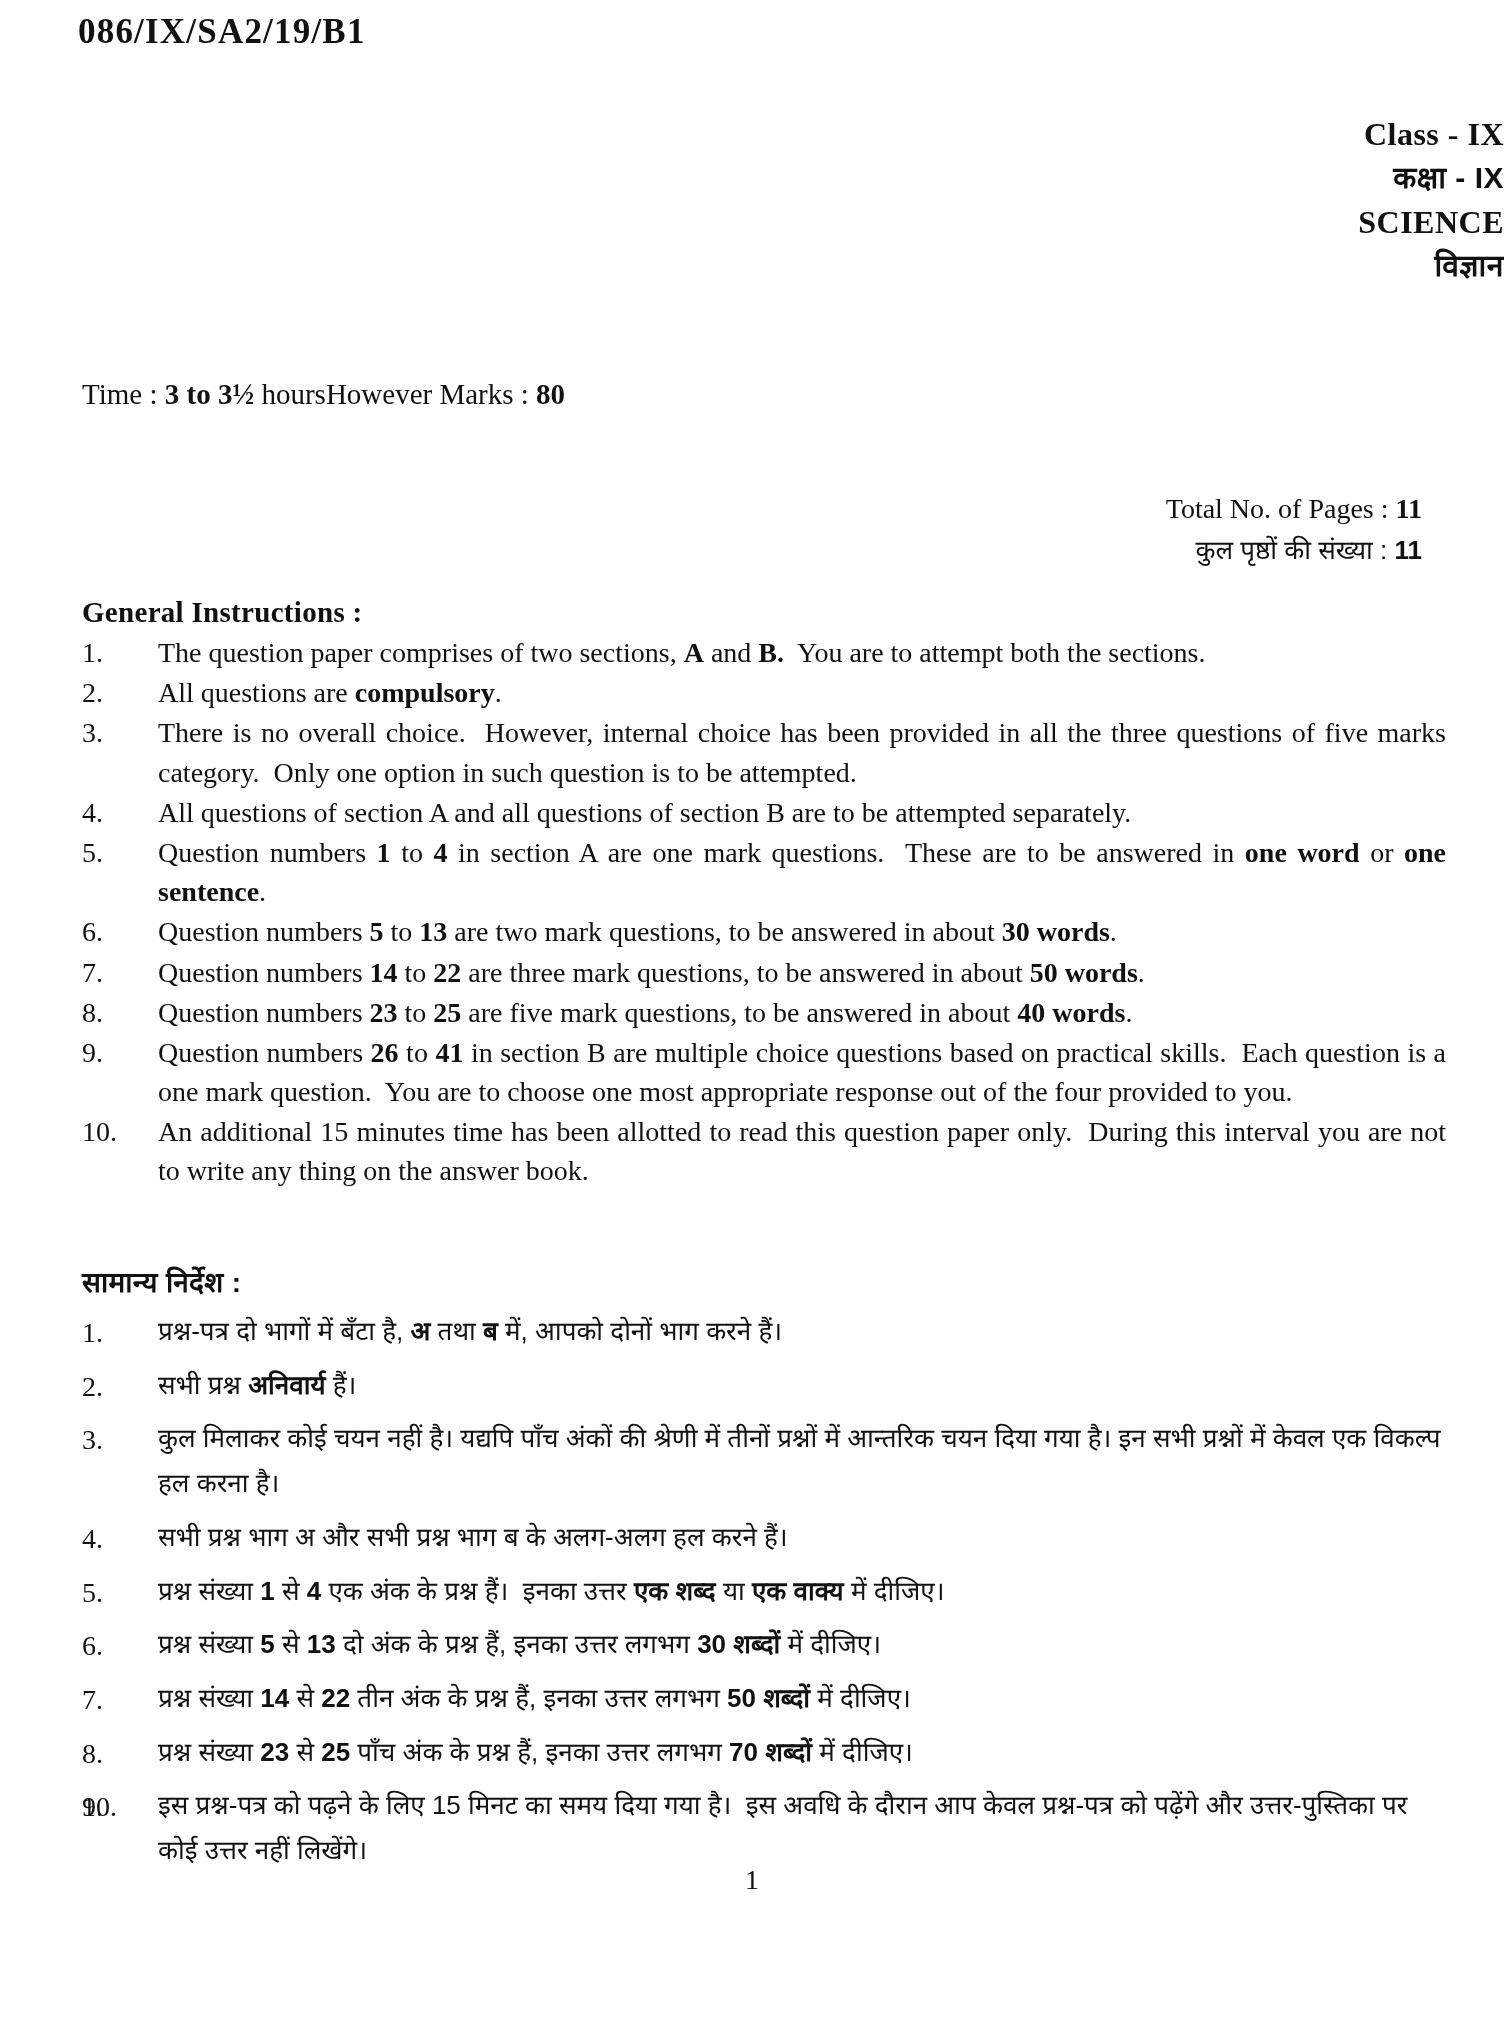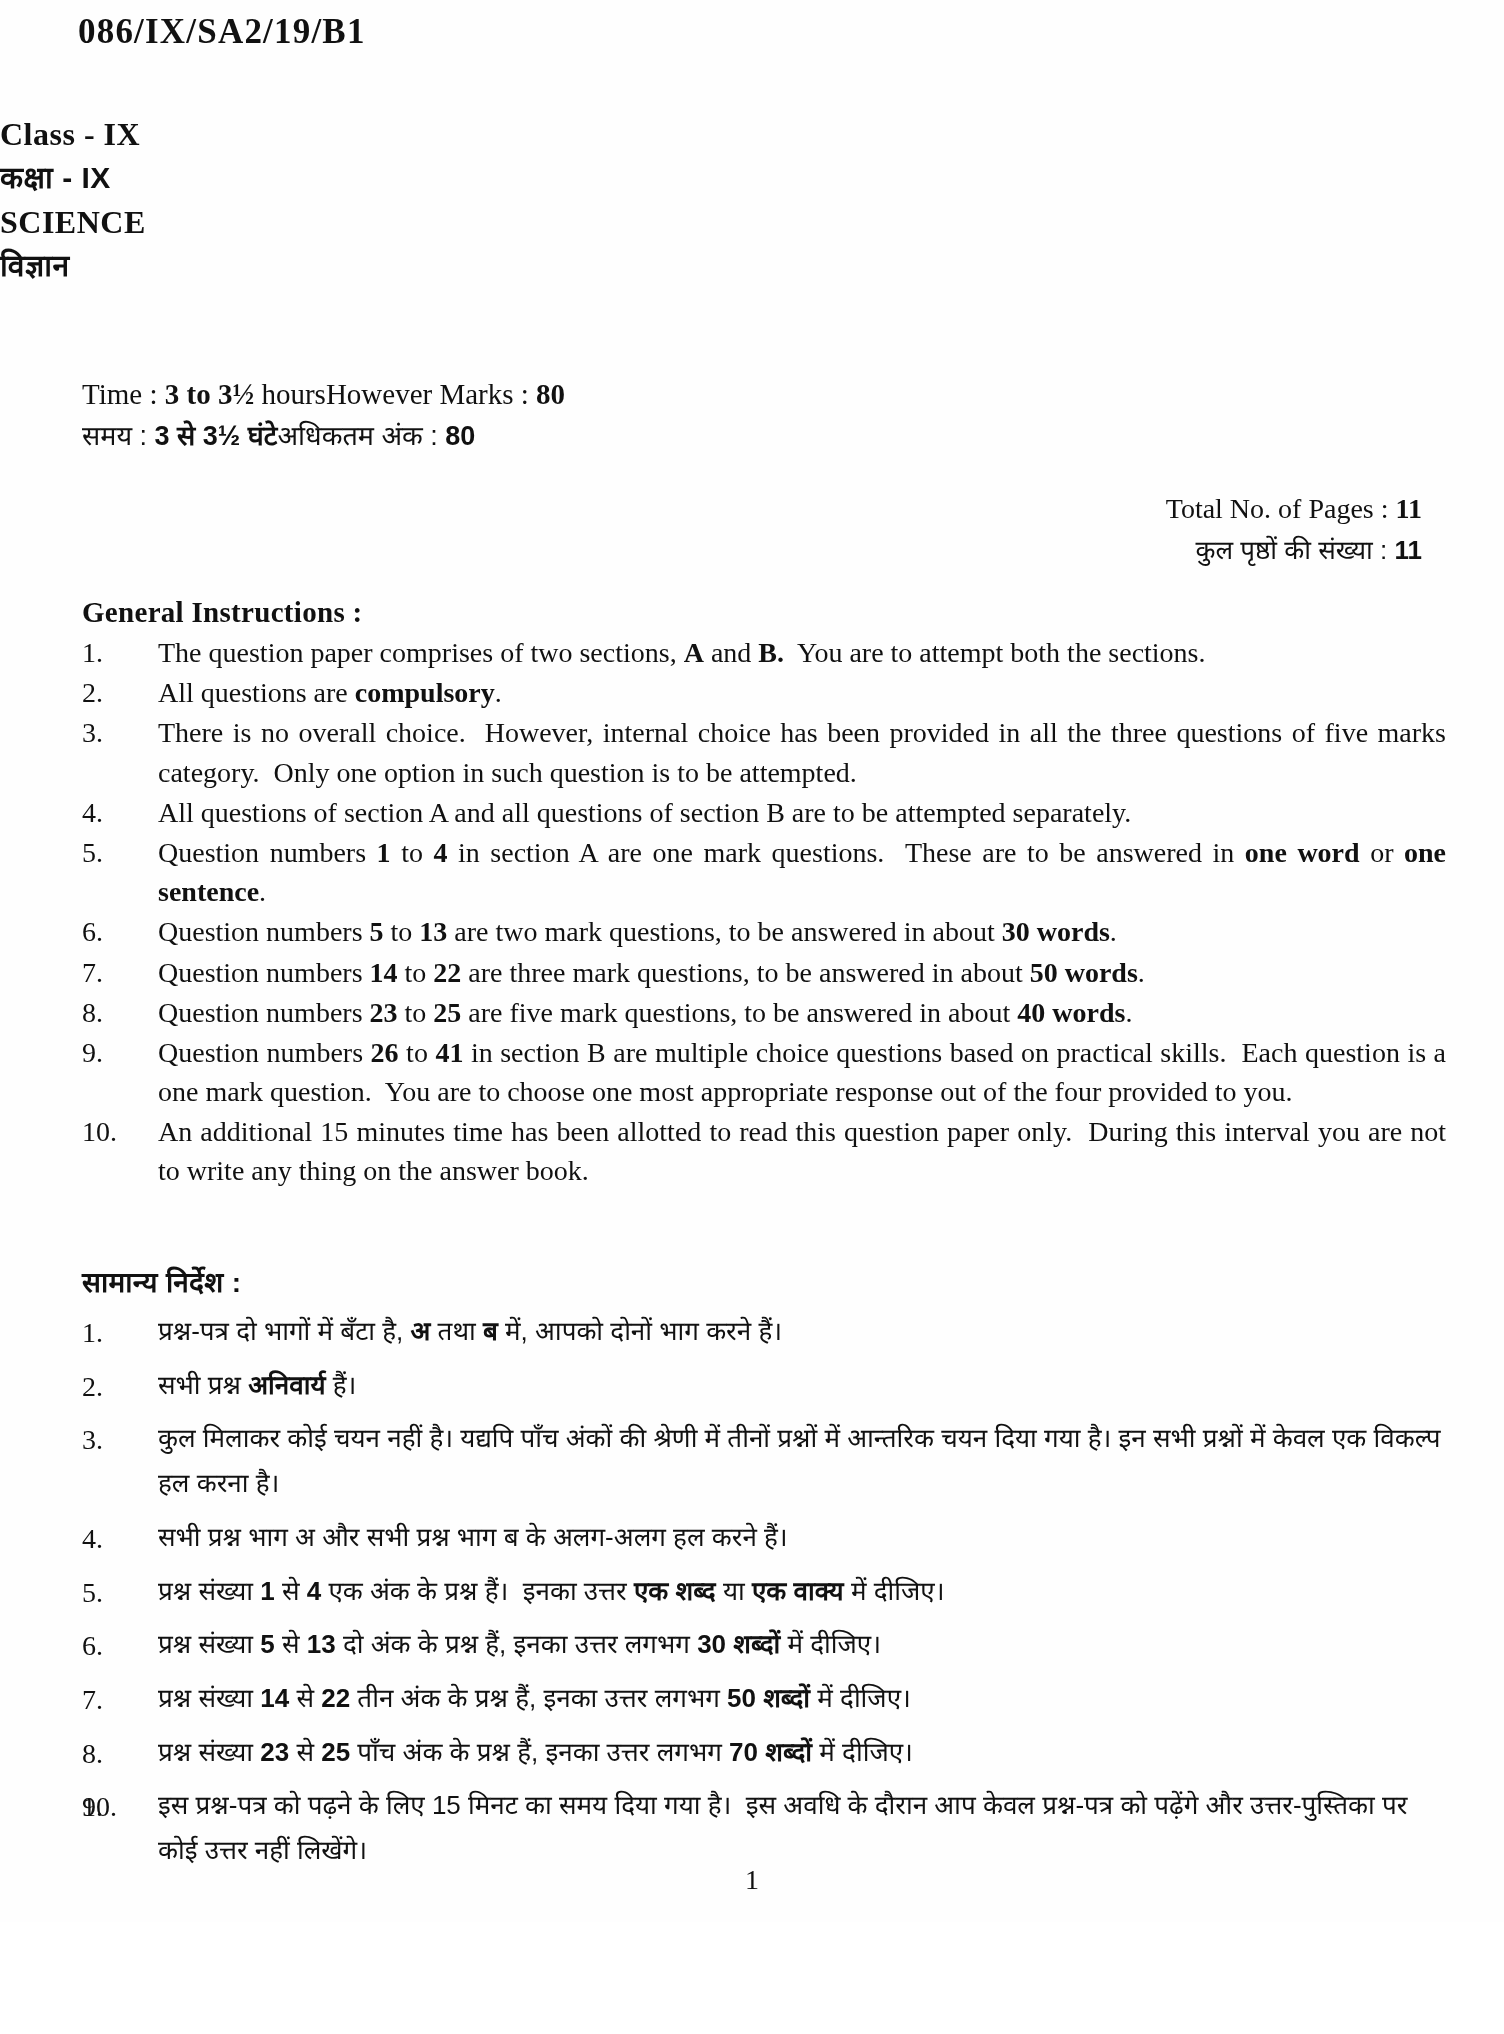--- a/index.html
+++ b/index.html
@@ -29,21 +29,21 @@
     letter-spacing: 1.2px;
     white-space: nowrap;
   }
 
   
   .title-block {
     position: absolute;
     left: 0;
     right: 0;
     top: 112px;
-    text-align: left;
+    text-align: right;
   }
   .title-line {
     font-size: 32px;
     font-weight: bold;
     line-height: 1.42;
     letter-spacing: 0.5px;
   }
   .title-line.hindi {
     font-family: "Liberation Sans", "DejaVu Sans", sans-serif;
     font-size: 30px;
@@ -164,24 +164,20 @@
     <div class="title-line">Class - IX</div>
     <div class="title-line hindi">कक्षा - IX</div>
     <div class="title-line">SCIENCE</div>
     <div class="title-line hindi">विज्ञान</div>
   </div>
 
   <div class="meta">
     <div class="meta-row">
       <div class="meta-left"><span>Time : </span><b>3 to 3½</b><span> hours</span></div>
       <div class="meta-right"><span>However Marks : </span><b>80</b></div>
-    </div>
-    <div class="meta-row">
-      <div class="meta-left hindi"><span>समय : </span><b>3 से 3½ घंटे</b></div>
-      <div class="meta-right hindi"><span>अधिकतम अंक : </span><b>80</b></div>
     </div>
   </div>
 
   <div class="meta-pages">
     <div class="line"><span>Total No. of Pages : </span><b>11</b></div>
     <div class="line hindi"><span>कुल पृष्ठों की संख्या : </span><b>11</b></div>
   </div>
 
   <div class="section section-en">
     <div class="section-heading">General Instructions :</div>

